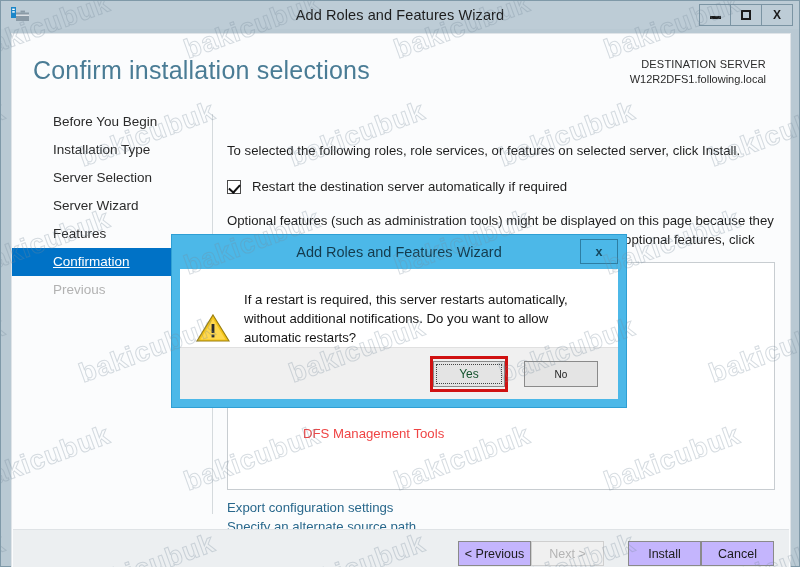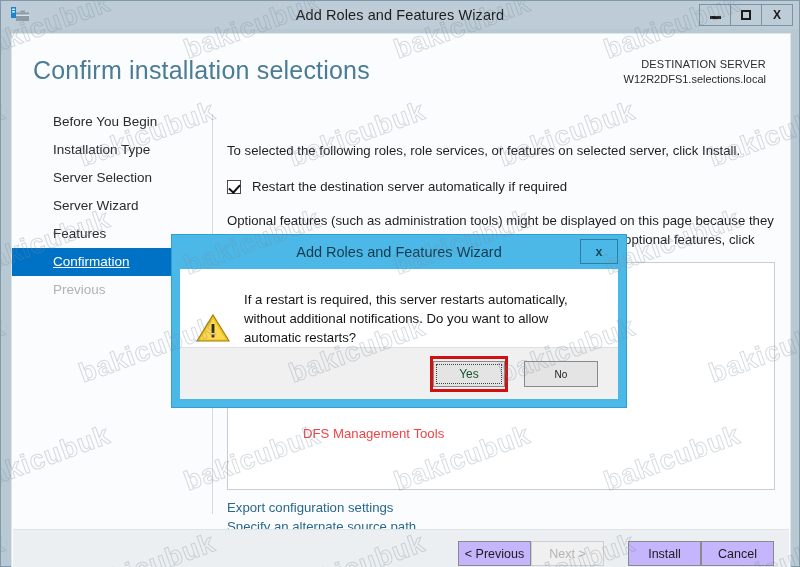--- a/index.html
+++ b/index.html
@@ -366,21 +366,21 @@
       <div class="win-btn">X</div>
     </div>
   </div>
 
   <div id="page">
 
     <div id="header-title">Confirm installation selections</div>
 
     <div id="dest-server">
       <div class="dest-label">DESTINATION SERVER</div>
-      <div>W12R2DFS1.selections.local</div>
+      <div>W12R2DFS1.following.local</div>
     </div>
 
     <div id="nav">
       <div class="nav-item">Before You Begin</div>
       <div class="nav-item">Installation Type</div>
       <div class="nav-item">Server Selection</div>
       <div class="nav-item">Server Wizard</div>
       <div class="nav-item">Features</div>
       <div class="nav-item active">Confirmation</div>
       <div class="nav-item disabled">Previous</div>

